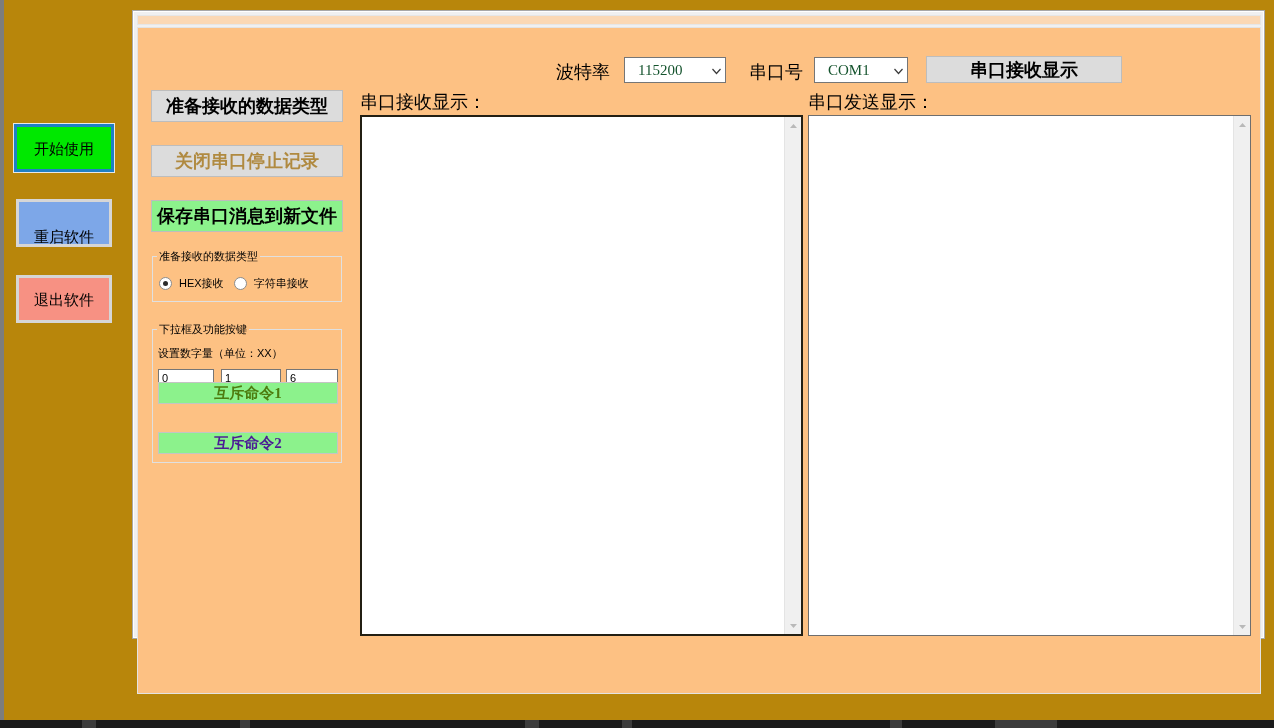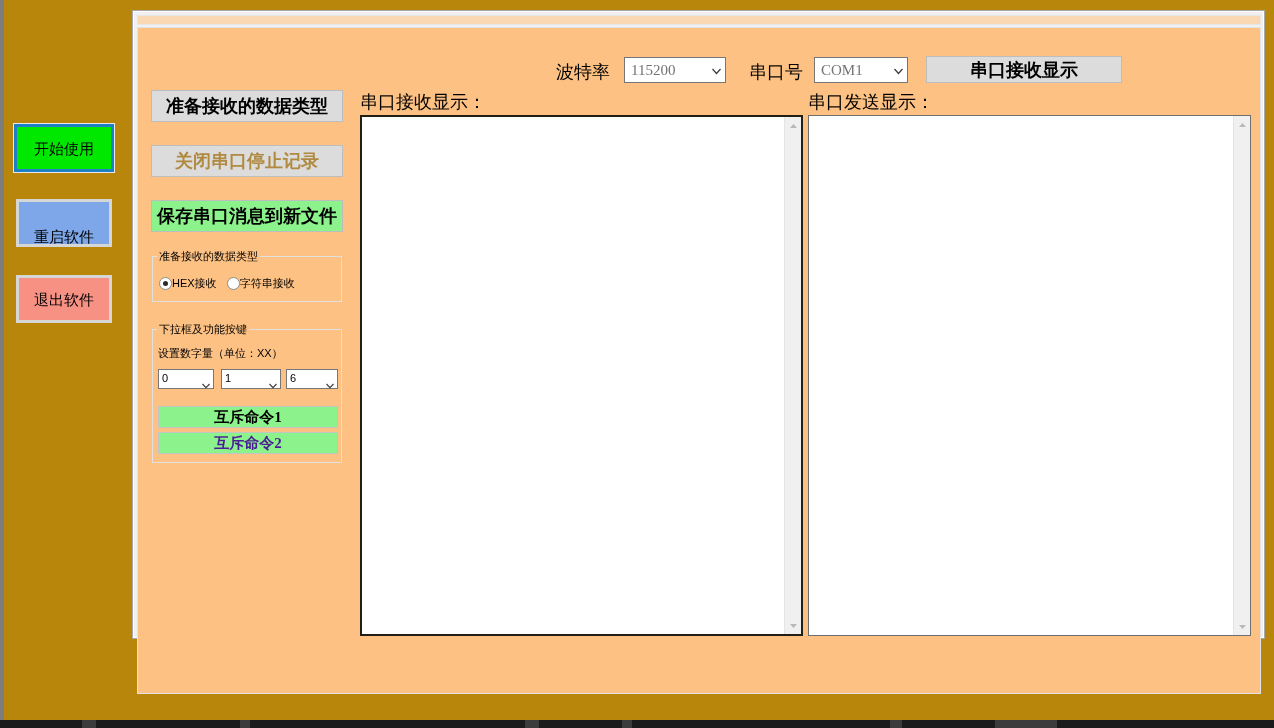--- a/index.html
+++ b/index.html
@@ -121,22 +121,22 @@
   #lbl-port { left: 611px; top: 32px; }
 
   select.winselect {
     position: absolute;
     box-sizing: border-box;
     background: #ffffff;
     border: 1px solid #767676;
     border-radius: 0;
     font-family: "Liberation Serif", serif;
     font-size: 15px;
-    color: #737373;
-    padding: 0 18px 0 6px;
+    color: #14532d;
+    padding: 0 18px 0 13px;
     -webkit-appearance: none;
     -moz-appearance: none;
     appearance: none;
     line-height: 1;
   }
   .sel-wrap {
     position: absolute;
   }
   .sel-wrap .chev {
     position: absolute;
@@ -210,21 +210,21 @@
   .radio-row {
     position: absolute;
     left: 6px; top: 19px;
     display: flex;
     align-items: center;
     gap: 10px;
   }
   .radio-item {
     display: flex;
     align-items: center;
-    gap: 0;
+    gap: 7px;
     cursor: default;
   }
   .radio-mark {
     width: 13px; height: 13px;
     border-radius: 50%;
     background: #ffffff;
     border: 1px solid #8c8c8c;
     box-sizing: border-box;
     position: relative;
     flex: 0 0 auto;
@@ -290,21 +290,21 @@
     width: 180px; height: 22px;
     background: #8cf28c;
     border: 1px solid #c4c4c4;
     font-family: "Liberation Serif", serif;
     font-size: 15px;
     font-weight: bold;
     cursor: default;
     padding: 0;
     color: #000;
   }
-  #btn-cmd1 { top: 76px; color: #000000; }
+  #btn-cmd1 { top: 52px; color: #4d7c0f; }
   #btn-cmd2 { top: 102px; color: #4c1d95; }
 
   
   .area-label {
     position: absolute;
     font-family: "Liberation Serif", serif;
     font-size: 18px;
     color: #000;
     white-space: nowrap;
   }

